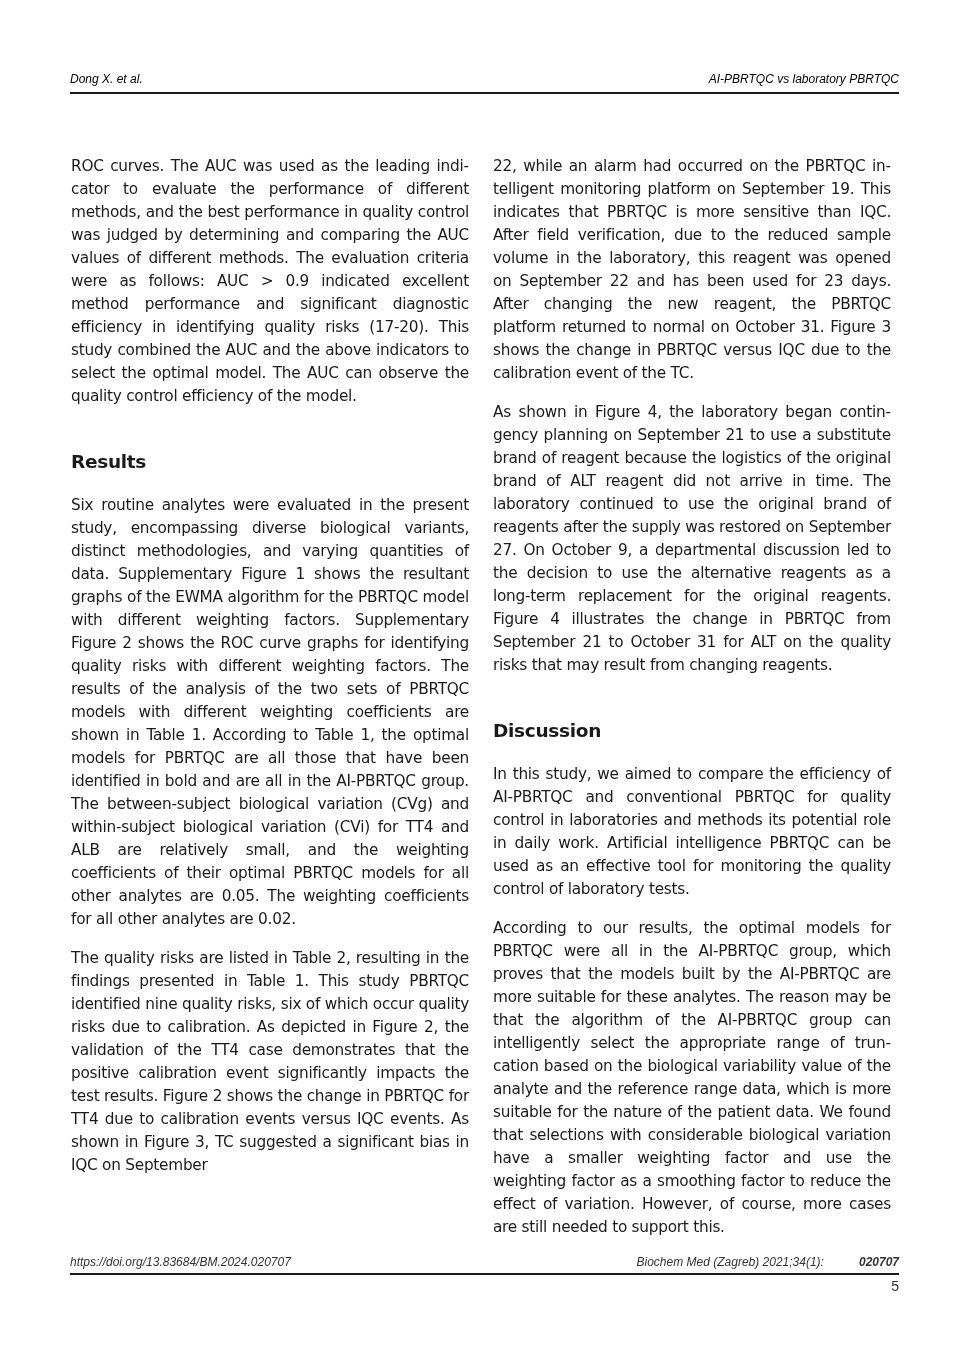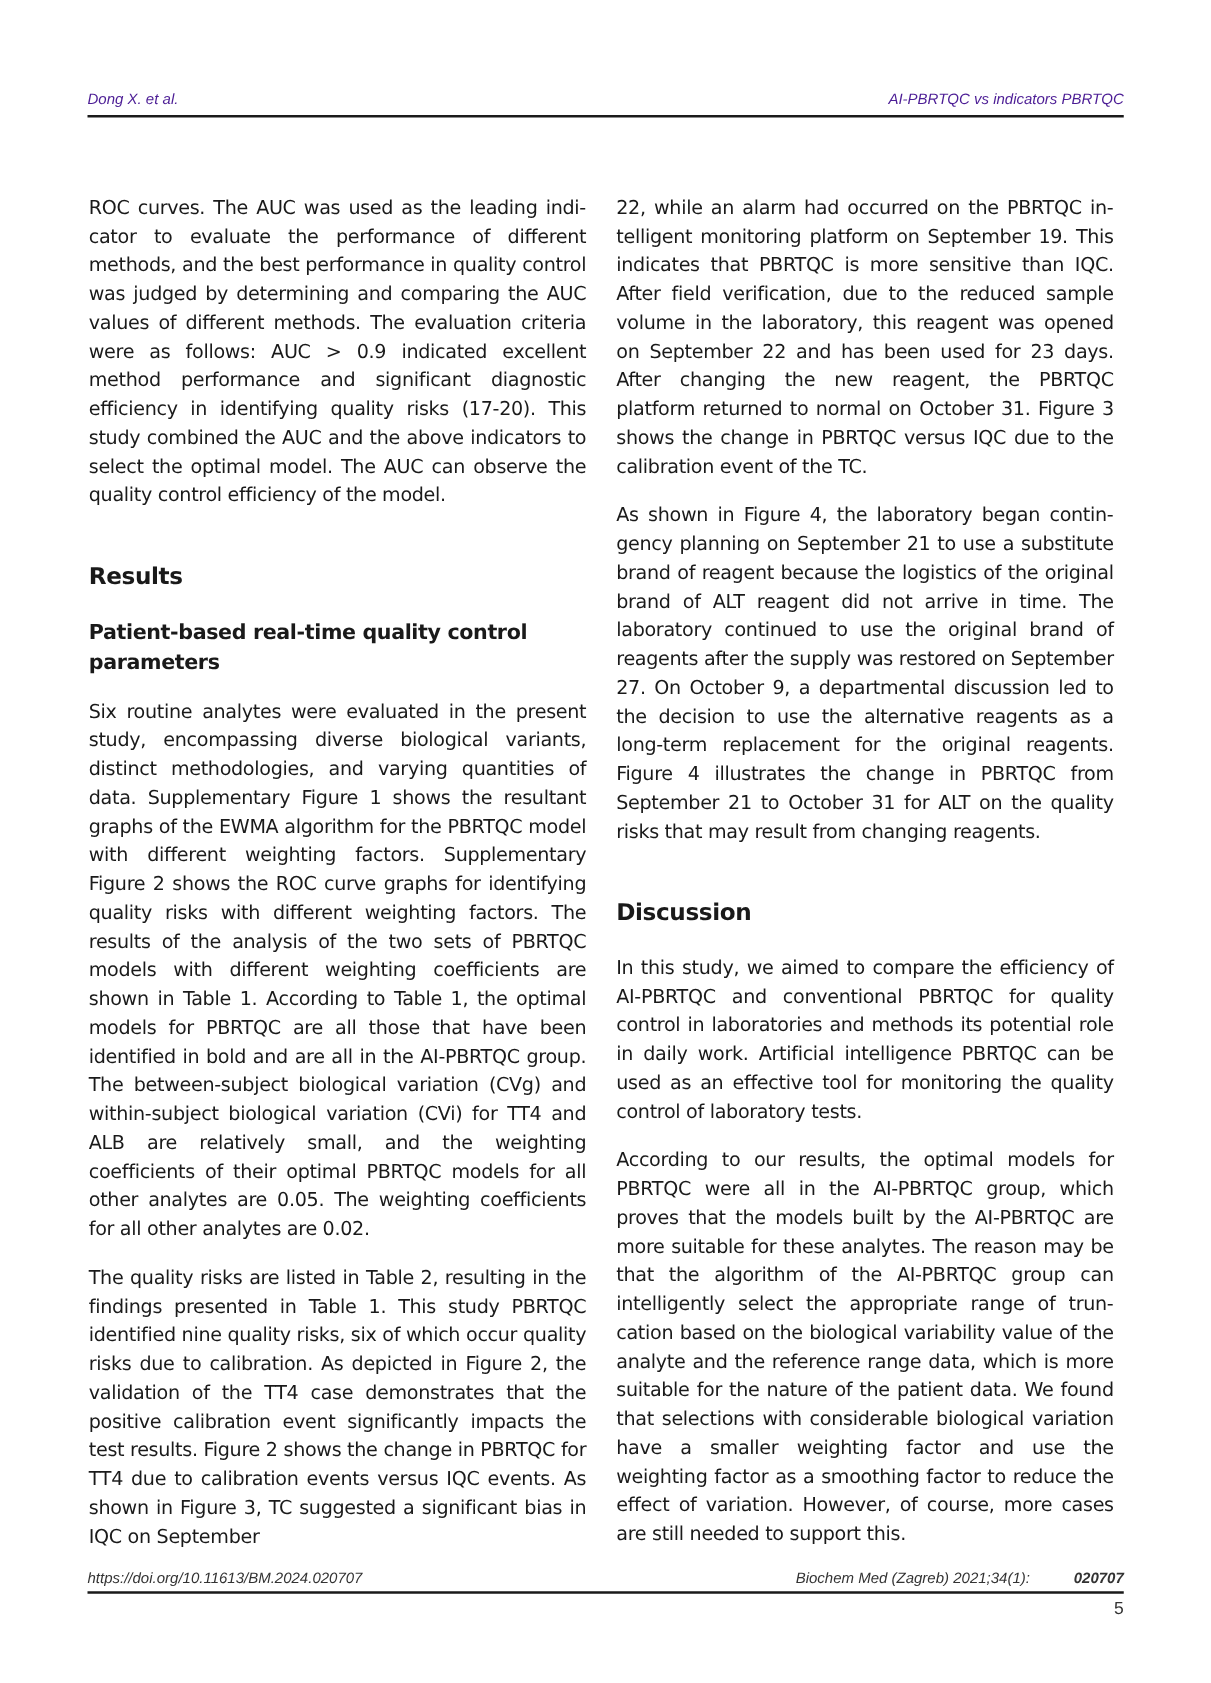--- a/index.html
+++ b/index.html
@@ -3,21 +3,21 @@
 <meta charset="utf-8">
 <style>
   html, body { margin: 0; padding: 0; background: #ffffff; }
   body {
     width: 969px; height: 1346px; position: relative; overflow: hidden;
     font-family: "DejaVu Sans", sans-serif; color: #1a1a1a;
   }
   .running-head {
     position: absolute; left: 70px; top: 72px; width: 829px;
     display: flex; justify-content: space-between;
-    font-style: italic; font-size: 12px; color: #4c1d95;
+    font-style: italic; font-size: 12px; color: #000000;
     font-family: "Liberation Sans", sans-serif;
   }
   .head-rule {
     position: absolute; left: 70px; top: 92px; width: 829px; height: 2px; background: #1a1a1a;
   }
   .col {
     position: absolute; top: 139px; width: 398px;
     font-size: 15.3px; line-height: 23px; text-align: justify;
     font-family: "DejaVu Sans", sans-serif; letter-spacing: -0.25px;
     hyphens: manual;
@@ -46,38 +46,37 @@
   .page-num {
     position: absolute; right: 70px; top: 1278px; font-size: 14px; color: #333;
     font-family: "Liberation Sans", sans-serif;
   }
 </style>
 </head>
 <body>
 
 <div class="running-head">
   <span>Dong X. et al.</span>
-  <span>AI-PBRTQC vs indicators PBRTQC</span>
+  <span>AI-PBRTQC vs laboratory PBRTQC</span>
 </div>
 <div class="head-rule"></div>
 
 <div class="col left">
   <p>ROC curves. The AUC was used as the leading indi­cator to evaluate the performance of different methods, and the best performance in quality control was judged by determining and compar­ing the AUC values of different methods. The eval­uation criteria were as follows: AUC &gt; 0.9 indicated excellent method performance and significant di­agnostic efficiency in identifying quality risks (17-20). This study combined the AUC and the above indicators to select the optimal model. The AUC can observe the quality control efficiency of the model.</p>
   <h2>Results</h2>
-  <h3>Patient-based real-time quality control parameters</h3>
   <p>Six routine analytes were evaluated in the present study, encompassing diverse biological variants, distinct methodologies, and varying quantities of data. Supplementary Figure 1 shows the resultant graphs of the EWMA algorithm for the PBRTQC model with different weighting factors. Supple­mentary Figure 2 shows the ROC curve graphs for identifying quality risks with different weighting factors. The results of the analysis of the two sets of PBRTQC models with different weighting coeffi­cients are shown in Table 1. According to Table 1, the optimal models for PBRTQC are all those that have been identified in bold and are all in the AI-PBRTQC group. The between-subject biological variation (CVg) and within-subject biological varia­tion (CVi) for TT4 and ALB are relatively small, and the weighting coefficients of their optimal PBRTQC models for all other analytes are 0.05. The weight­ing coefficients for all other analytes are 0.02.</p>
   <p>The quality risks are listed in Table 2, resulting in the findings presented in Table 1. This study PBRTQC identified nine quality risks, six of which occur quality risks due to calibration. As depicted in Figure 2, the validation of the TT4 case demon­strates that the positive calibration event signifi­cantly impacts the test results. Figure 2 shows the change in PBRTQC for TT4 due to calibration events versus IQC events. As shown in Figure 3, TC suggested a significant bias in IQC on September</p>
 </div>
 
 <div class="col right">
   <p>22, while an alarm had occurred on the PBRTQC in­telligent monitoring platform on September 19. This indicates that PBRTQC is more sensitive than IQC. After field verification, due to the reduced sample volume in the laboratory, this reagent was opened on September 22 and has been used for 23 days. After changing the new reagent, the PBRTQC platform returned to normal on October 31. Figure 3 shows the change in PBRTQC versus IQC due to the calibration event of the TC.</p>
   <p>As shown in Figure 4, the laboratory began contin­gency planning on September 21 to use a substi­tute brand of reagent because the logistics of the original brand of ALT reagent did not arrive in time. The laboratory continued to use the original brand of reagents after the supply was restored on September 27. On October 9, a departmental dis­cussion led to the decision to use the alternative reagents as a long-term replacement for the origi­nal reagents. Figure 4 illustrates the change in PBRTQC from September 21 to October 31 for ALT on the quality risks that may result from changing reagents.</p>
   <h2>Discussion</h2>
   <p>In this study, we aimed to compare the efficiency of AI-PBRTQC and conventional PBRTQC for quali­ty control in laboratories and methods its potential role in daily work. Artificial intelligence PBRTQC can be used as an effective tool for monitoring the quality control of laboratory tests.</p>
   <p>According to our results, the optimal models for PBRTQC were all in the AI-PBRTQC group, which proves that the models built by the AI-PBRTQC are more suitable for these analytes. The reason may be that the algorithm of the AI-PBRTQC group can intelligently select the appropriate range of trun­cation based on the biological variability value of the analyte and the reference range data, which is more suitable for the nature of the patient data. We found that selections with considerable bio­logical variation have a smaller weighting factor and use the weighting factor as a smoothing fac­tor to reduce the effect of variation. However, of course, more cases are still needed to support this.</p>
 </div>
 
 <div class="foot">
-  <span>https://doi.org/10.11613/BM.2024.020707</span>
+  <span>https://doi.org/13.83684/BM.2024.020707</span>
   <span><span>Biochem Med (Zagreb) 2021;34(1):</span><b>020707</b></span>
 </div>
 <div class="foot-rule"></div>
 <div class="page-num">5</div>
 
 </body></html>

